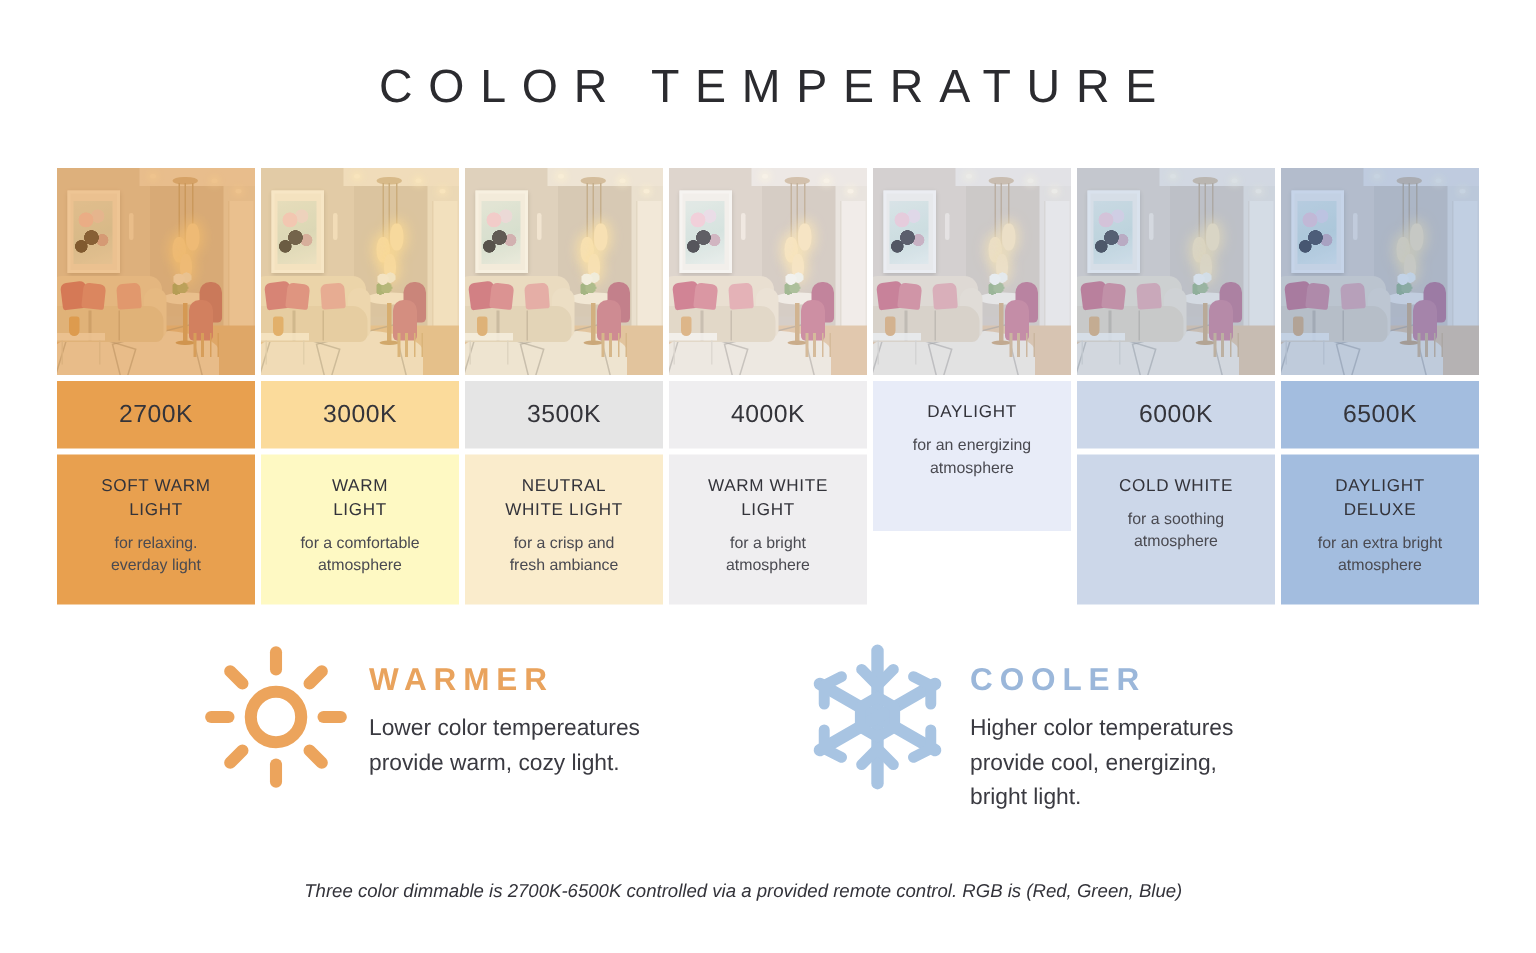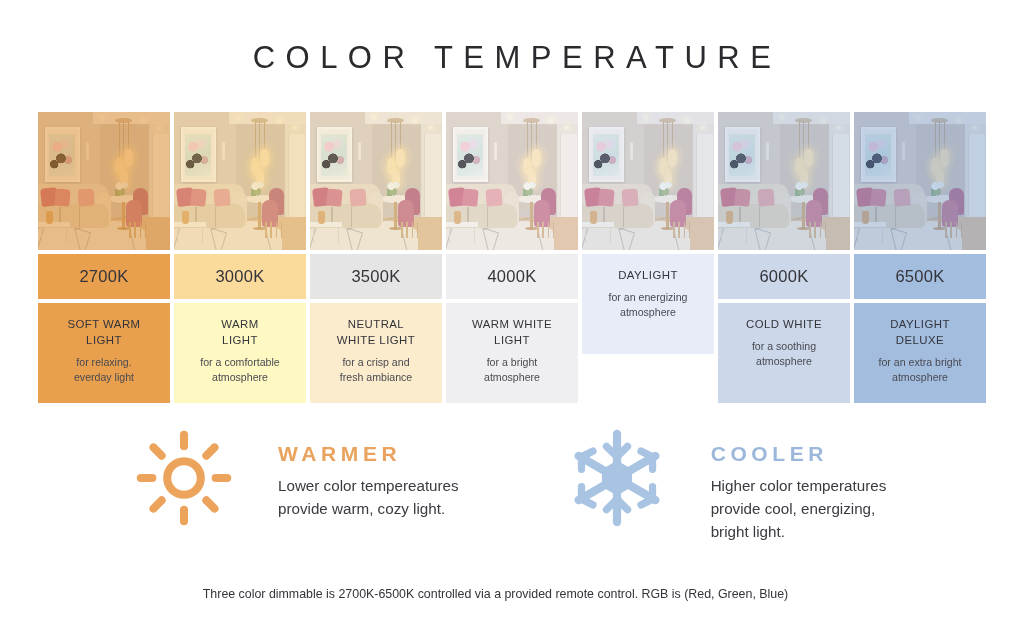--- a/index.html
+++ b/index.html
@@ -188,21 +188,21 @@
     left: 136px;
     top: 428px;
     width: 790px;
     display: flex;
     gap: 56px;
   }
   .legend-block { display: flex; gap: 14px; flex: 0 0 auto; }
   .legend-block.cool { margin-left: 54px; }
 
   .legend-icon { flex: 0 0 auto; width: 96px; height: 100px; }
-  .legend-text { padding-top: 14px; margin-left: 32px; }
+  .legend-text { padding-top: 14px; }
 
   .legend-head {
     font-size: 21px;
     font-weight: bold;
     letter-spacing: 4.6px;
     margin-bottom: 9px;
   }
   .legend-head.warm { color: #e9a35d; }
   .legend-head.cool { color: #9bb7da; }
   .legend-body {
@@ -218,20 +218,21 @@
     left: 0;
     top: 582px;
     width: 1024px;
     display: flex;
     align-items: center;
     justify-content: center;
     gap: 7px;
   }
   #footer-note {
     font-size: 12.4px;
+    font-style: italic;
     color: #33333a;
   }
   #rgb-icon { width: 26px; height: 24px; display: block; }
 </style>
 </head>
 <body>
 
 <div id="page">
 
   <h1 id="page-title">COLOR TEMPERATURE</h1>

